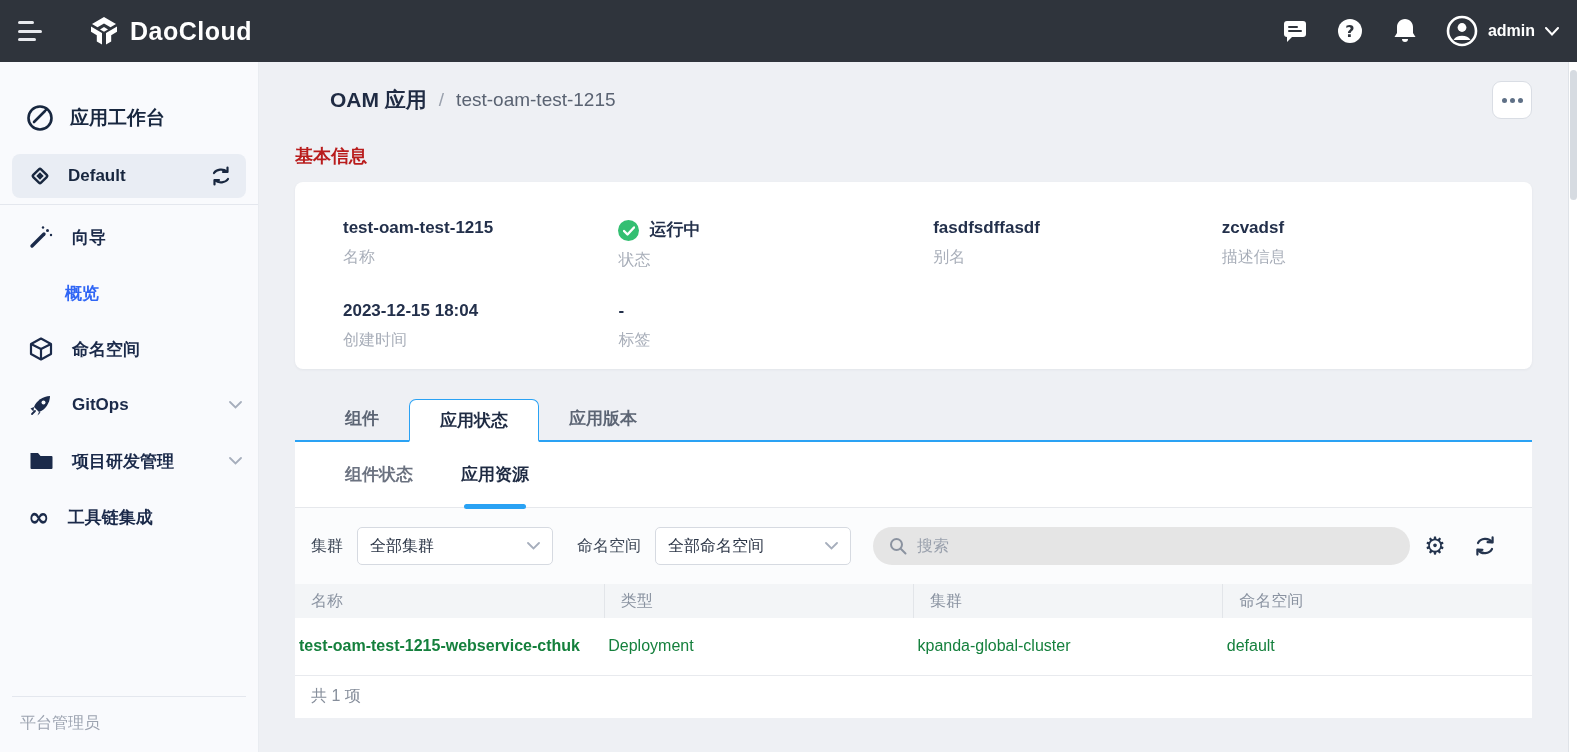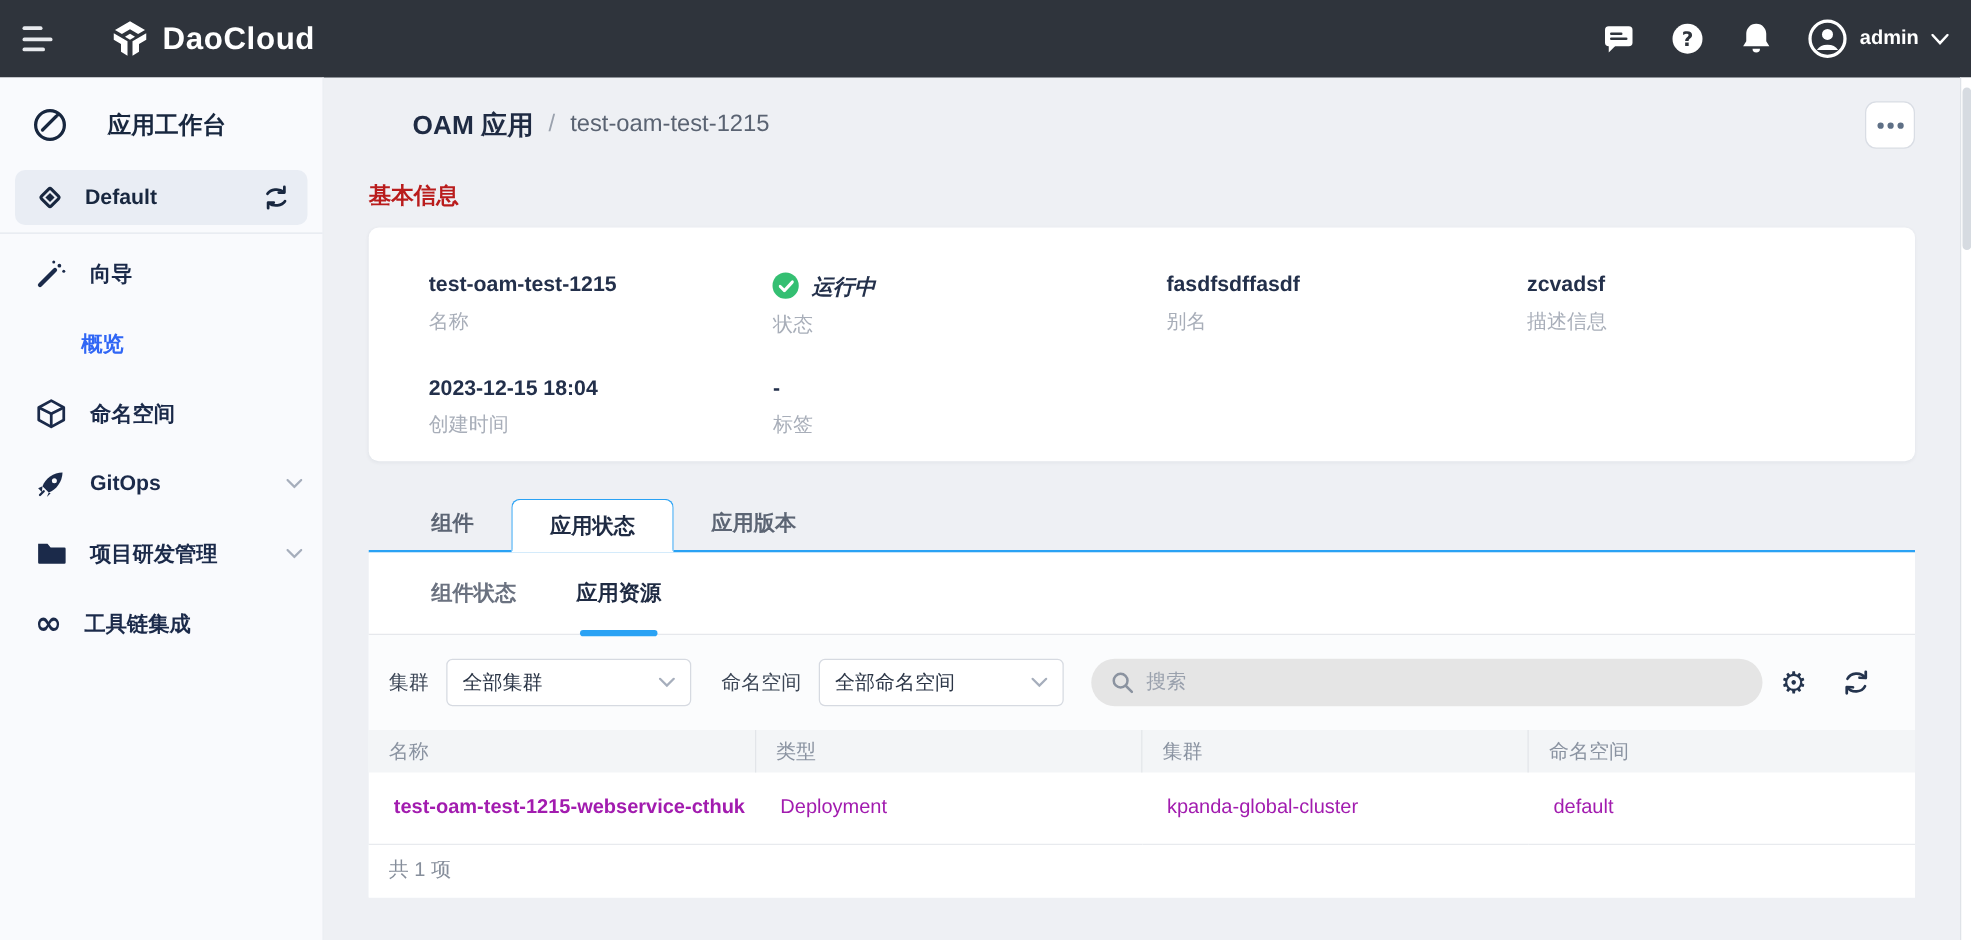--- a/index.html
+++ b/index.html
@@ -16,21 +16,21 @@
   .brand { display:flex; align-items:center; gap:10px; margin-left:44px; }
   .brand-name { color:#fff; font-size:25px; font-weight:700; letter-spacing:.5px; }
   .topbar-spacer { flex:1; }
   .topbar-right { display:flex; align-items:center; gap:27px; }
   .tb-iconbtn { width:28px; height:28px; display:flex; align-items:center; justify-content:center; cursor:pointer; }
   .user-chip { display:flex; align-items:center; gap:10px; cursor:pointer; }
   .user-name { color:#fff; font-size:16px; font-weight:600; }
 
   
   .sidebar { position:absolute; top:62px; left:0; bottom:0; width:259px; background:#f9fafd; border-right:1px solid #e9ecf1; }
-  .side-workspace { display:flex; align-items:center; gap:32px; padding:24px 0 14px 26px; font-size:19px; font-weight:700; color:#18273f; }
+  .side-workspace { display:flex; align-items:center; gap:16px; padding:42px 0 14px 26px; font-size:19px; font-weight:700; color:#18273f; }
   .side-selected { margin:8px 12px 4px 12px; height:44px; background:#e9edf4; border-radius:8px; display:flex; align-items:center; padding:0 14px 0 16px; gap:16px; cursor:pointer; }
   .side-selected .lbl { font-size:17px; font-weight:600; color:#18273f; flex:1; }
   .side-divider { height:1px; background:#e4e7ee; margin:6px 0 4px 0; }
   .side-item { height:56px; display:flex; align-items:center; gap:18px; padding:0 16px 0 28px; font-size:17px; font-weight:600; color:#1b2a4a; cursor:pointer; }
   .side-item .lbl { flex:1; }
   .side-item.active { color:#3066f5;gap:13px; }
   .side-item .chev { color:#a6aebc; }
   .side-footer { position:absolute; left:0; right:0; bottom:0; }
   .side-footer .line { height:1px; background:#e4e7ee; margin:0 12px; }
   .side-footer .txt { padding:16px 0 18px 20px; color:#9ca3b0; font-size:16px; }
@@ -55,21 +55,21 @@
   .crumb-cur { font-size:19px; color:#5a6372; }
   .crumb-spacer { flex:1; }
   .more-btn { width:40px; height:38px; background:#fff; border:1px solid #d9dde4; border-radius:9px; display:flex; align-items:center; justify-content:center; gap:3px; cursor:pointer; }
   .more-btn i { width:5px; height:5px; border-radius:50%; background:#5f7086; display:block; }
 
   .section-title { margin-top:24px; font-size:18px; font-weight:700; color:#b91c1c; }
 
   .info-card { margin-top:14px; background:#fff; border-radius:8px; box-shadow:0 1px 3px rgba(20,35,60,.05); padding:36px 48px 32px 48px; height:187px; display:grid; grid-template-columns:1.05fr 1.2fr 1.1fr 1fr; row-gap:30px; }
   .field-value { font-size:17px; color:#23304b; font-weight:600; }
   .field-label { font-size:16px; color:#a8aeb9; margin-top:9px; }
-  .status-val { display:flex; align-items:flex-start; gap:10px; font-size:17px; font-weight:700; color:#23304b;font-style:italic; }
+  .status-val { display:flex; align-items:flex-end; gap:10px; font-size:17px; font-weight:700; color:#23304b; }
   .check-circle { width:21px; height:21px; border-radius:50%; background:#34bf72; display:flex; align-items:center; justify-content:center; }
 
   .tabs-row { margin-top:28px; display:flex; align-items:flex-end; border-bottom:2px solid #2aa2f4; height:45px; padding-left:20px; }
   .tab { height:43px; display:flex; align-items:center; padding:0 30px; font-size:17px; font-weight:700; color:#5c6574; cursor:pointer; }
   .tab.active { background:#fff; border:1px solid #2aa2f4; border-bottom:2px solid #fff; margin-bottom:-2px; border-radius:7px 7px 0 0; color:#1f2b43; }
 
   .panel { background:#fff; }
   .subtabs { display:flex; gap:48px; padding:0 0 0 50px; height:66px; align-items:center; border-bottom:1px solid #e6e8ec; }
   .subtab { position:relative; font-size:17px; font-weight:700; color:#6b7280; cursor:pointer; height:100%; display:flex; align-items:center; }
   .subtab.active { color:#1f2b43; }
@@ -81,21 +81,21 @@
   .select-box .val { font-size:16px; color:#2b3546; }
   .search-pill { flex:1; max-width:552px; height:38px; background:#e5e5e5; border-radius:19px; display:flex; align-items:center; padding:0 16px; gap:10px; margin-left:10px; }
   .search-pill input { border:none; outline:none; background:transparent; font-size:16px; color:#3c4656; width:100%; font-family:inherit; }
   .search-pill input::placeholder { color:#9aa1ad; }
   .filter-tools { margin-left:auto; display:flex; align-items:center; gap:24px; padding-right:18px; }
   .tool-btn { cursor:pointer; display:flex; align-items:center; justify-content:center; width:26px; height:26px; }
 
   table.res { width:100%; border-collapse:collapse; table-layout:fixed; }
   table.res th { background:#f3f5f7; height:34px; text-align:left; font-size:16px; font-weight:400; color:#8a93a1; padding:0 16px; border-right:1px solid #e2e5e9; }
   table.res th:last-child { border-right:none; }
-  table.res td { height:57px; font-size:16px; color:#a21caf; padding:0 20px; border-bottom:1px solid #e8eaee; white-space:nowrap; overflow:hidden;margin-left:32px; }
+  table.res td { height:57px; font-size:16px; color:#15803d; padding:0 4px; border-bottom:1px solid #e8eaee; white-space:nowrap; overflow:hidden;margin-left:32px; }
   td.strong { font-weight:700; color:#23304b; }
   .table-footer { height:42px; display:flex; align-items:center; padding:0 16px; font-size:16px; color:#868e9b; background:#fff; }
 
   svg { display:block; }
 </style>
 </head>
 <body>
 
 <div class="topbar">
   <div class="hamburger">
@@ -261,20 +261,24 @@
           <polyline points="1,1 6.5,6.5 12,1" fill="none" stroke="currentColor" stroke-width="1.8" stroke-linecap="round"></polyline>
         </svg>
     </span>
   </div>
 
   <div class="side-item">
     <span class="icn infinity">∞</span>
     <span class="lbl">工具链集成</span>
   </div>
 
+  <div class="side-footer">
+    <div class="line"></div>
+    <div class="txt">平台管理员</div>
+  </div>
 </div>
 
 <div class="scrolltrack">
     <div class="scrollthumb"></div>
   </div>
 
 <div class="main">
 
   <div class="crumb-row">
     <span class="icn grid9 small" style="color:#25324d;">

